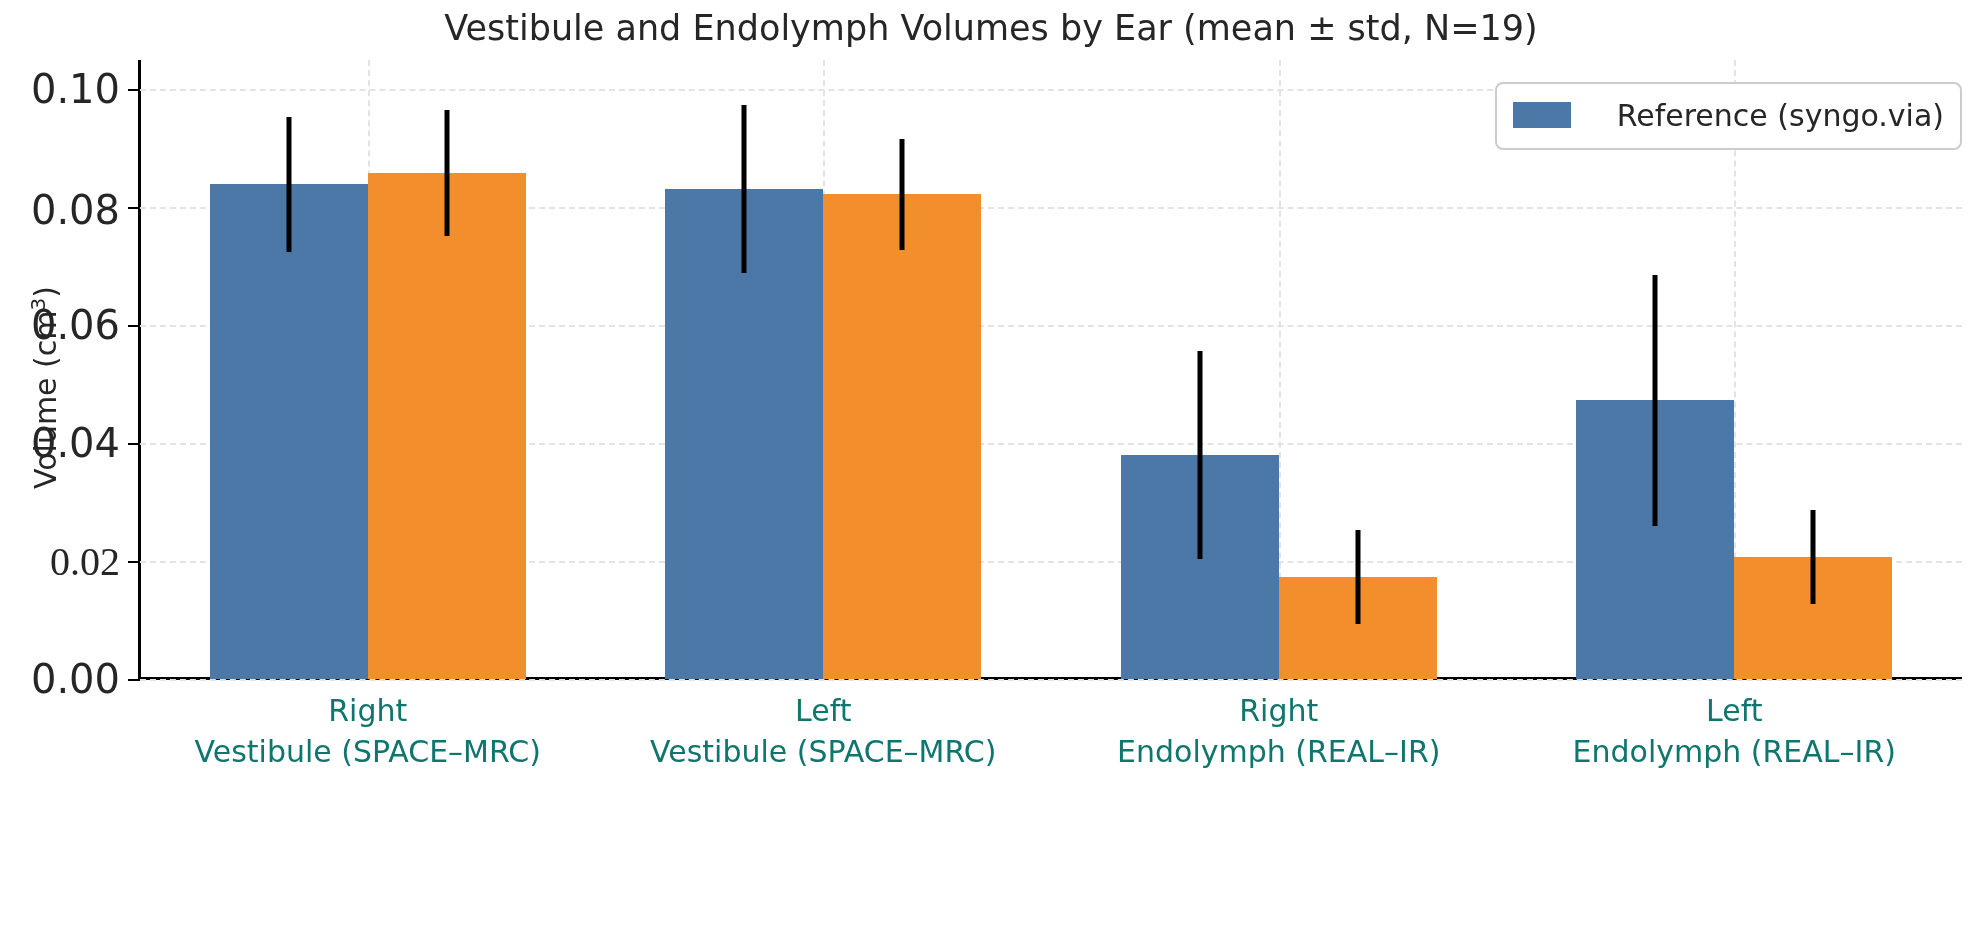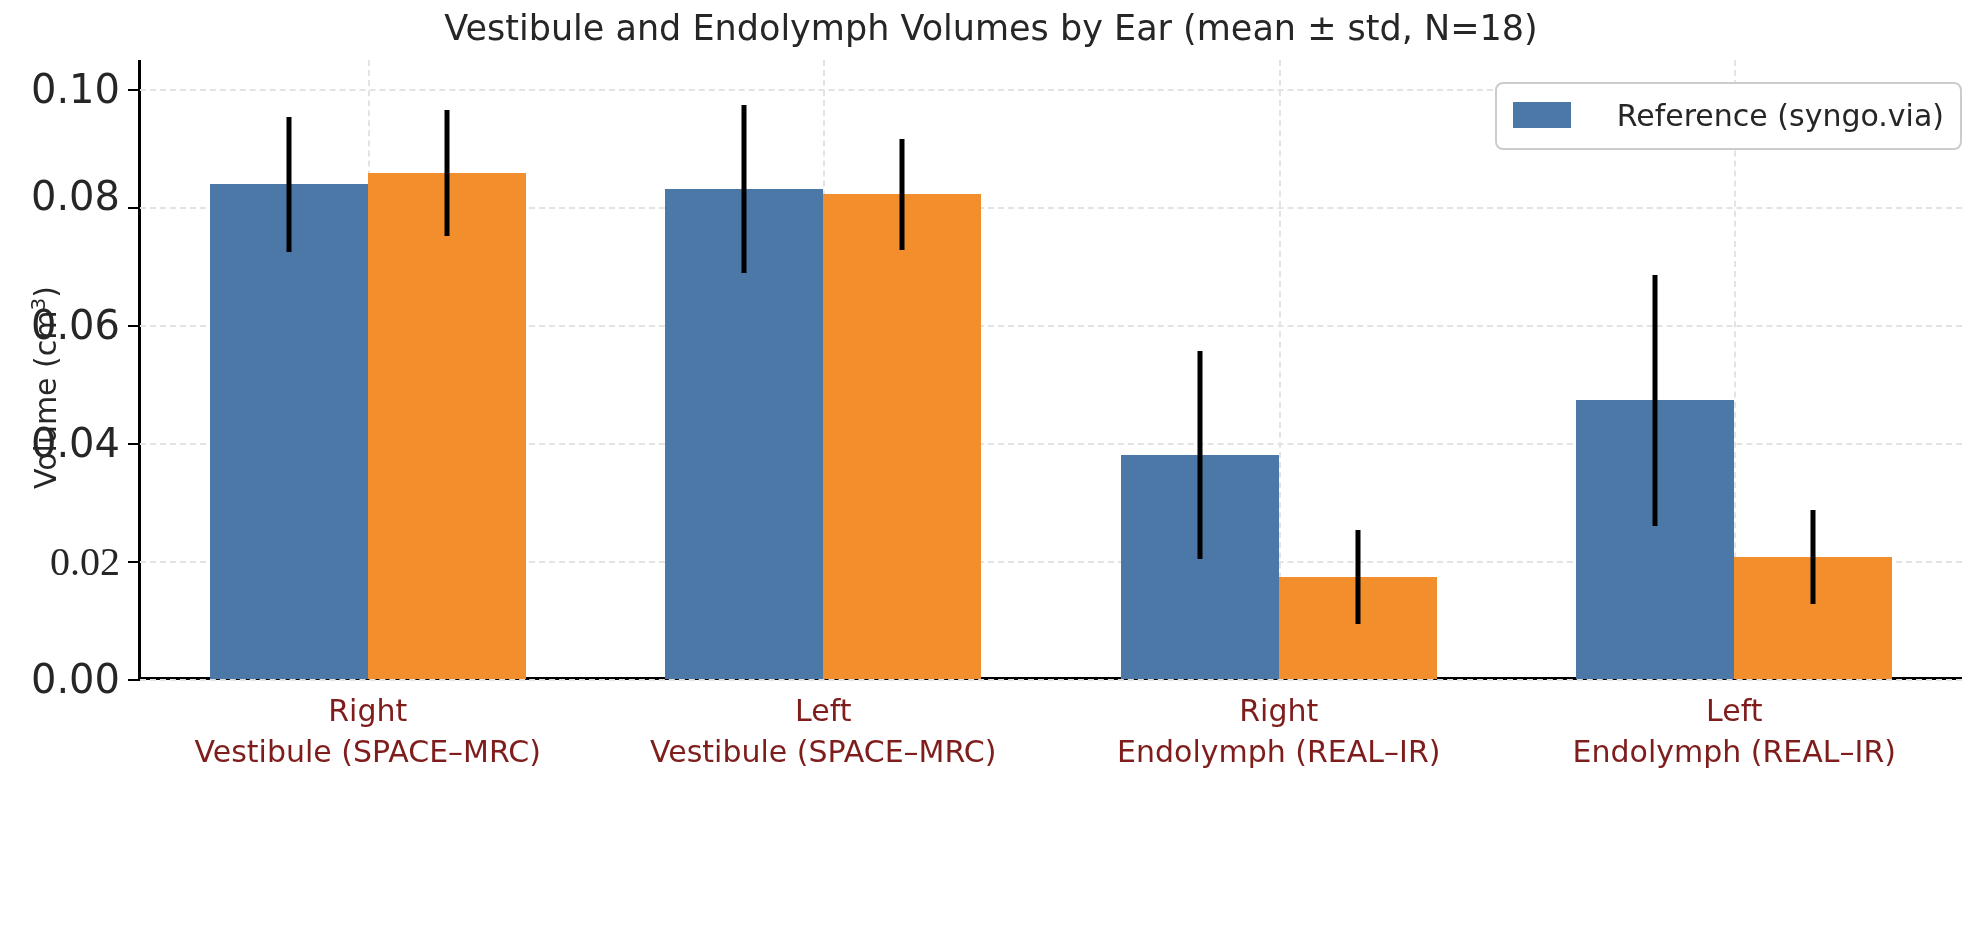--- a/index.html
+++ b/index.html
@@ -123,21 +123,21 @@
     transform: translateX(-50%);
   }
 
   
   .x-tick-label {
     position: absolute;
     top: 690px;
     text-align: center;
     font-size: 30px;
     line-height: 41px;
-    color: #7f1d1d;
+    color: #0f766e;
     transform: translateX(-50%);
     white-space: pre;
   }
 
   
   #legend {
     position: absolute;
     right: 20px;
     top: 82px;
     background: #ffffff;
@@ -162,21 +162,21 @@
     font-size: 30px;
     color: #262626;
     white-space: pre;
   }
 </style>
 </head>
 <body>
 
 <div id="figure">
 
-  <div id="chart-title">Vestibule and Endolymph Volumes by Ear (mean ± std, N=18)</div>
+  <div id="chart-title">Vestibule and Endolymph Volumes by Ear (mean ± std, N=19)</div>
 
   <div id="y-axis-spine"></div>
   <div id="x-axis-spine"></div>
 
   <div id="y-axis-label"><span>Volume (cm</span><sup>3</sup><span>)</span></div>
 
   <div id="plot-area">
       <div class="gridline-h" style="top: 619px;"></div>
       <div class="gridline-h" style="top: 501.095px;"></div>
       <div class="gridline-h" style="top: 383.19px;"></div>
@@ -214,20 +214,20 @@
 
 <div class="y-tick-mark" style="top: 679px;"></div>
     <div class="y-tick-label" style="top: 679px;">0.00</div>
     <div class="y-tick-mark" style="top: 561.095px;"></div>
     <div class="y-tick-label" style="top: 561.095px; font-family: Liberation Serif, serif;">0.02</div>
     <div class="y-tick-mark" style="top: 443.19px;"></div>
     <div class="y-tick-label" style="top: 443.19px; text-align: center;">0.04</div>
     <div class="y-tick-mark" style="top: 325.286px;"></div>
     <div class="y-tick-label" style="top: 325.286px;">0.06</div>
     <div class="y-tick-mark" style="top: 207.381px;"></div>
-    <div class="y-tick-label" style="top: 196px;">0.08</div>
+    <div class="y-tick-label" style="top: 210px;">0.08</div>
     <div class="y-tick-mark" style="top: 89.4762px;"></div>
     <div class="y-tick-label" style="top: 89.4762px;">0.10</div>
     <div class="x-tick-label" style="left: 367.75px;"><div>Right</div><div>Vestibule (SPACE–MRC)</div></div>
     <div class="x-tick-label" style="left: 823.25px;"><div>Left</div><div>Vestibule (SPACE–MRC)</div></div>
     <div class="x-tick-label" style="left: 1278.75px;"><div>Right</div><div>Endolymph (REAL–IR)</div></div>
     <div class="x-tick-label" style="left: 1734.25px;"><div>Left</div><div>Endolymph (REAL–IR)</div></div>
   </div>
 
 </body></html>

